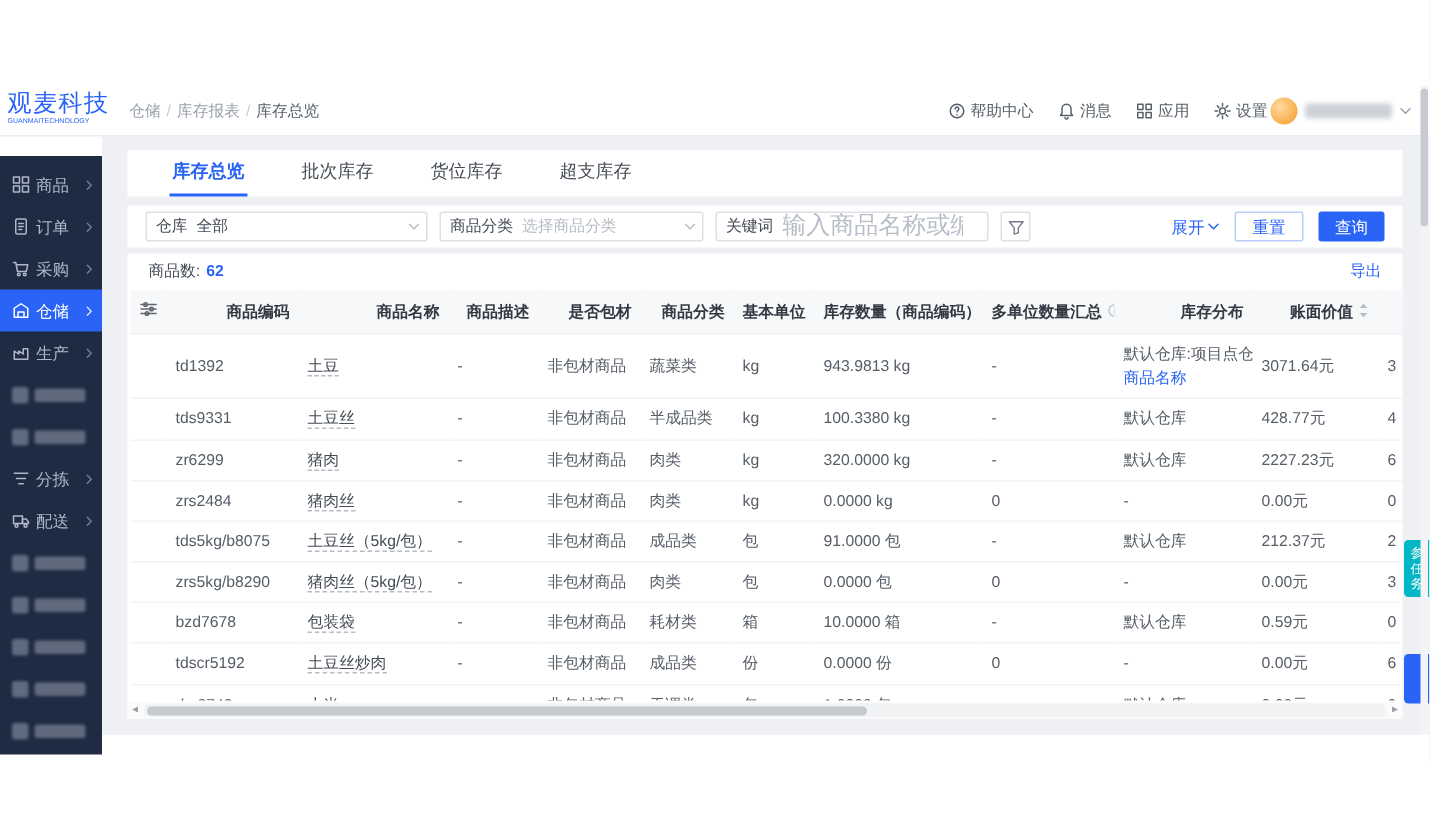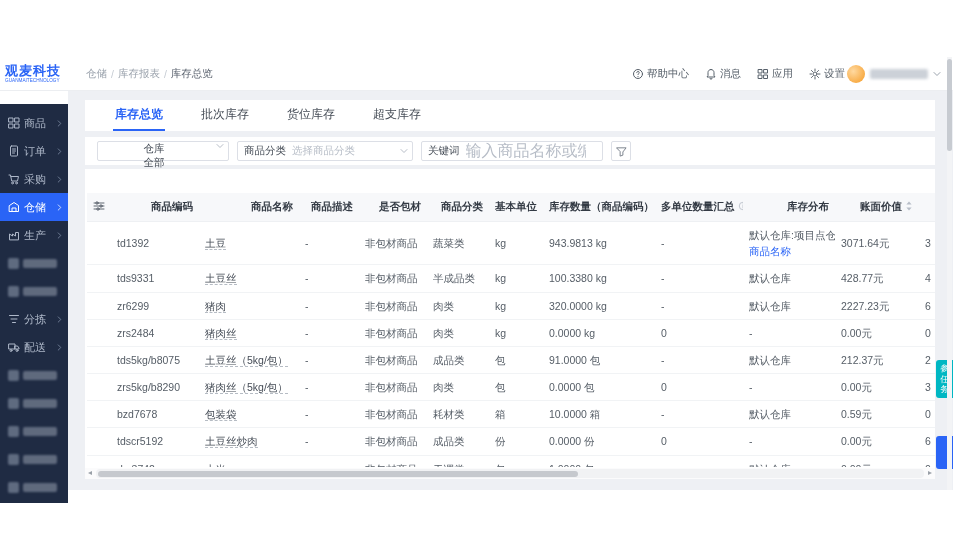--- a/index.html
+++ b/index.html
@@ -5,21 +5,21 @@
   :root{ --accent:#2A64F6; --sidebar:#1F2B43; --teal:#00B7C3; }
   *{box-sizing:border-box; margin:0; padding:0;}
   html,body{width:953px;height:553px;}
   body{position:relative; background:#fff; overflow:hidden;
        font-family:"Liberation Sans", sans-serif; color:#454c56;}
 
   
   .topbar{position:absolute; top:57px; left:0; width:953px; height:34px; background:#fff;
           border-bottom:1px solid #eceef1; display:flex; align-items:center; z-index:6;}
   .logo{width:72px; padding-left:5px; line-height:1;}
-  .logo-cn{font-size:13px; font-weight:bold; color:var(--accent); letter-spacing:1px; white-space:nowrap;}
+  .logo-cn{font-size:16px; font-weight:normal; color:var(--accent); letter-spacing:1px; white-space:nowrap;}
   .logo-en{font-size:6px; color:var(--accent); transform:scale(.78); transform-origin:left top; white-space:nowrap; margin-top:1px;}
   .breadcrumb{margin-left:14px; font-size:10.5px; color:#9aa2ac; display:flex; align-items:center; gap:4px;}
   .crumb{cursor:pointer;}
   .crumb.current{color:#59616d;}
   .crumb-sep{color:#c6ccd3;}
   .top-right{margin-left:auto; display:flex; align-items:center; gap:16px; font-size:10.5px; color:#57606a;}
   .top-action{display:flex; align-items:center; gap:3px; cursor:pointer;}
   .user{display:flex; align-items:center; gap:5px; padding:0 12px 0 2px; cursor:pointer;}
   .avatar{width:18px; height:18px; border-radius:50%;
           background:radial-gradient(circle at 35% 35%, #ffd9a0, #f59a23); display:inline-block;}
@@ -53,21 +53,21 @@
   .tab.active{color:var(--accent); font-weight:bold; border-bottom:2px solid var(--accent); padding-bottom:6px;}
 
   .filter-card{position:absolute; left:17px; top:46px; width:850px; height:28px; background:#fff;
                display:flex; align-items:center; gap:8px; padding:0 12px;}
   .ctrl{height:20px; border:1px solid #dcdfe6; border-radius:2px; background:#fff; display:flex;
         align-items:center; font-size:10.5px; position:relative; padding-right:18px; cursor:pointer; white-space:nowrap;}
   .ctrl .pre{padding:0 6px; color:#454c56;}
   .ctrl .val{color:#454c56;}
   .ctrl .ph2{color:#b7bdc7;}
   .ctrl .dd{position:absolute; right:4px; color:#b7bdc7;}
-  .w-wh{width:132px;flex-direction:column;} .w-cat{width:176px;} .w-kw{width:182px; padding-right:6px;}
+  .w-wh{width:188px;} .w-cat{width:176px;} .w-kw{width:182px; padding-right:6px;}
   .kw{border:none; outline:none; font-size:16px; width:120px; color:#454c56; font-family:"Liberation Sans",sans-serif;}
   .kw::placeholder{color:#b7bdc7;}
   .funnel{width:20px; height:20px; border:1px solid #dcdfe6; border-radius:2px; display:flex;
           align-items:center; justify-content:center; color:#737b86; cursor:pointer;}
   .f-right{margin-left:auto; display:flex; align-items:center; gap:10px;}
   .expand{color:var(--accent); font-size:11px; display:flex; align-items:center; gap:2px; cursor:pointer;}
   .expand .dd2{color:var(--accent);}
   .btn-reset{height:20px; padding:0 11px; background:#fff; border:1px solid #b9cdf9; color:var(--accent);
              border-radius:2px; font-size:11px; cursor:pointer; font-family:"Liberation Sans",sans-serif;}
   .btn-query{height:20px; padding:0 11px; background:var(--accent); border:none; color:#fff;
@@ -340,23 +340,40 @@
       <span class="pre">关键词</span>
       <input class="kw" placeholder="输入商品名称或编码搜索" style="">
     </div>
     <div class="funnel">
       <span class="icn">
           <svg width="11" height="11" viewBox="0 0 12 12">
             <path d="M1 2h10L7.5 6.5V10l-3 1V6.5z"></path>
           </svg>
         </span>
     </div>
+    <div class="f-right">
+      <span class="expand">
+        <span>展开</span>
+        <span class="icn dd2">
+            <svg width="8" height="8" viewBox="0 0 8 8">
+              <polyline points="1,2.5 4,5.5 7,2.5"></polyline>
+            </svg>
+          </span>
+      </span>
+      <button class="btn-reset">重置</button>
+      <button class="btn-query">查询</button>
+    </div>
   </div>
 
   <div class="table-card">
+    <div class="count-row">
+      <span class="count-label">商品数:</span>
+      <span class="count-value">62</span>
+      <span class="export">导出</span>
+    </div>
     <div class="table-wrap">
       <table style="width: 882px;">
           <colgroup>
             <col style="width: 24px;">
             <col style="width: 88px;">
             <col style="width: 100px;">
             <col style="width: 60px;">
             <col style="width: 68px;">
             <col style="width: 62px;">
             <col style="width: 54px;">

